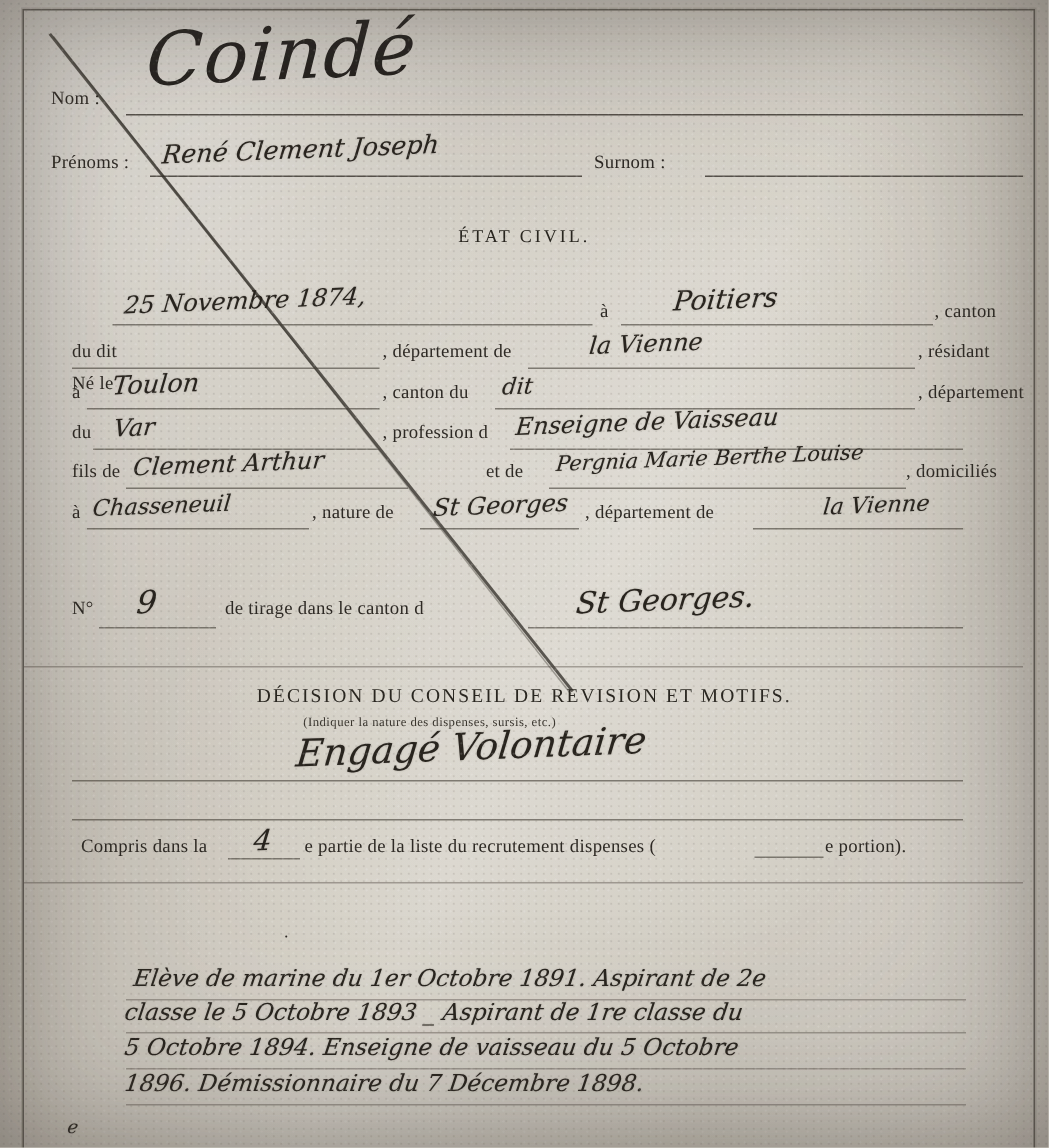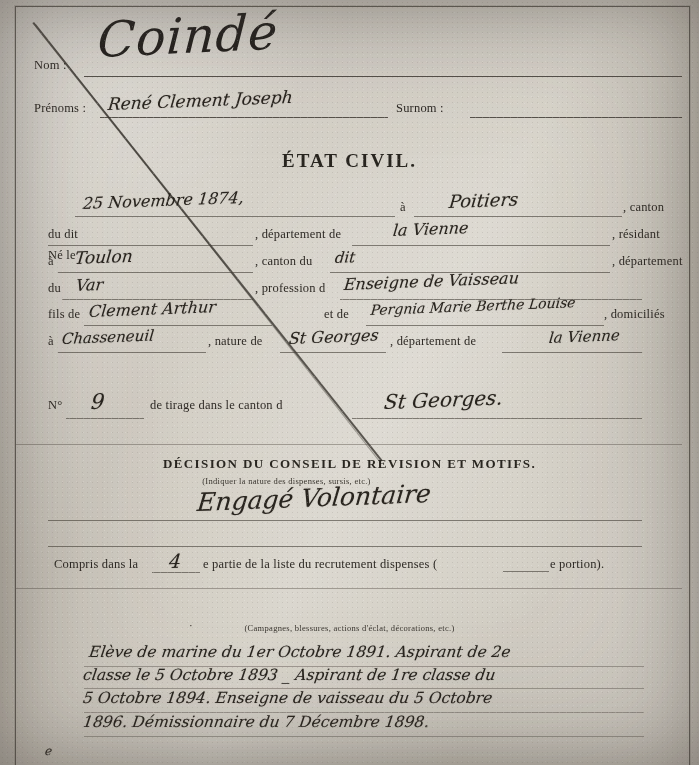--- a/index.html
+++ b/index.html
@@ -53,27 +53,27 @@
   .lbl{
     font-family:"Liberation Serif", serif;
     font-size:12.5px;
     color:#2f2b26;
     letter-spacing:.2px;
     white-space:nowrap;
   }
   .lbl.sm{font-size:11px;}
   .sect{
     font-family:"Liberation Serif", serif;
-    font-size:19px;
+    font-size:12px;
     letter-spacing:2.0px;
     color:#2b2822;
     text-align:center;
-    font-weight:700;
-  }
-  .sect.thin{font-weight:700;letter-spacing:1.4px;font-size:13px;}
+    font-weight:400;
+  }
+  .sect.thin{font-weight:400;letter-spacing:1.4px;font-size:13px;}
   .subsect{
     font-family:"Liberation Serif", serif;
     font-size:8.5px;
     letter-spacing:.3px;
     color:#3a362f;
     text-align:center;
   }
   
   .hw{
     font-family:"DejaVu Serif", serif;
@@ -194,21 +194,20 @@
 
   <div class="abs lbl" style="left:54px;top:557px;">Compris dans la</div>
   <div class="rule" style="left:152px;top:572px;width:48px;"></div>
   <div class="abs hw" style="left:168px;top:550px;font-size:19px;">4</div>
   <div class="abs lbl" style="left:203px;top:557px;">e partie de la liste du recrutement dispenses (</div>
   <div class="rule" style="left:503px;top:571px;width:46px;"></div>
   <div class="abs lbl" style="left:550px;top:557px;">e portion).</div>
 
   <div class="rule light" style="left:16px;top:588px;width:666px;"></div>
 
-  <div class="abs subsect" style="left:0;top:623px;width:699px;">(Campagnes, blessures, actions d'éclat, décorations, etc.)</div>
   <div class="abs lbl sm" style="left:189px;top:619px;">·</div>
 
   <div class="rule light" style="left:84px;top:666px;width:560px;"></div>
   <div class="abs hw flat" style="left:88px;top:643px;font-size:15.5px;">Elève de marine du 1er Octobre 1891. Aspirant de 2e</div>
 
   <div class="rule light" style="left:84px;top:688px;width:560px;"></div>
   <div class="abs hw flat" style="left:82px;top:666px;font-size:15.5px;">classe le 5 Octobre 1893 _ Aspirant de 1re classe du</div>
 
   <div class="rule light" style="left:84px;top:712px;width:560px;"></div>
   <div class="abs hw flat" style="left:82px;top:689px;font-size:15.5px;">5 Octobre 1894. Enseigne de vaisseau du 5 Octobre</div>

